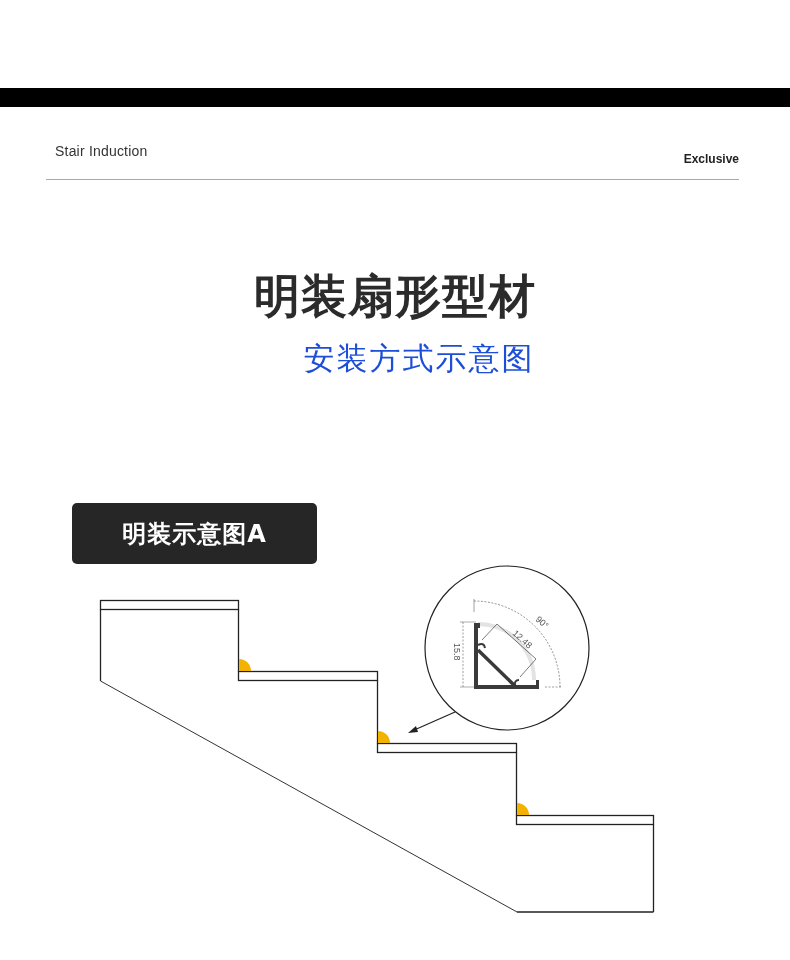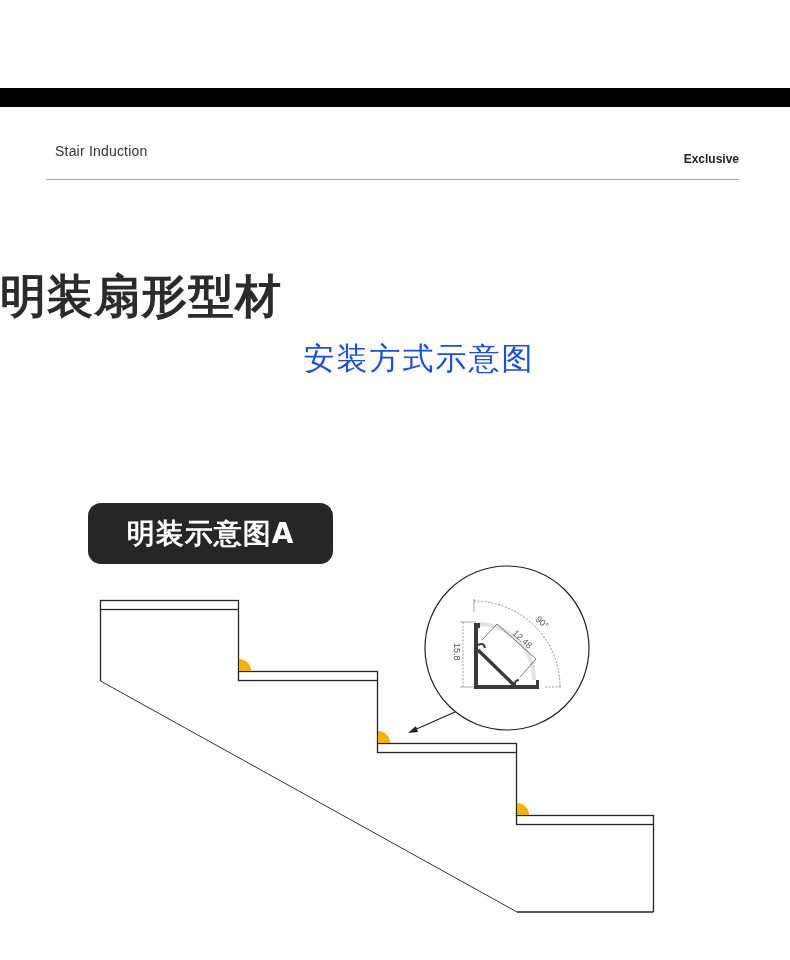--- a/index.html
+++ b/index.html
@@ -1,23 +1,23 @@
 <!DOCTYPE html>
 <html><head>
 <meta charset="utf-8">
 <style>
   html, body { margin: 0; padding: 0; }
   body { width: 790px; height: 960px; background: #ffffff; position: relative; overflow: hidden; font-family: "DejaVu Sans", sans-serif; }
   .top-bar { position: absolute; left: 0; top: 88px; width: 790px; height: 19px; background: #000000; }
   .header-left { position: absolute; left: 55px; top: 143px; font-size: 14px; color: #333333; letter-spacing: 0.2px; font-family: "Liberation Sans", sans-serif; }
   .header-right { position: absolute; right: 51px; top: 152px; font-size: 12px; color: #222222; font-weight: bold; font-family: "Liberation Sans", sans-serif; }
   .header-rule { position: absolute; left: 46px; top: 179px; width: 693px; height: 1px; background: #a8a8a8; }
-  .title { position: absolute; left: 0; width: 790px; top: 266px; text-align: left; font-size: 46px; font-weight: bold; color: #2b2b2b; letter-spacing: 1px; }
+  .title { position: absolute; left: 0; width: 790px; top: 266px; text-align: center; font-size: 46px; font-weight: bold; color: #2b2b2b; letter-spacing: 1px; }
   .subtitle { position: absolute; left: 0; width: 790px; top: 338px; text-align: center; font-size: 31px; color: #1d4ed8; letter-spacing: 2px; margin-left: 24px; }
-  .label-pill { position: absolute; left: 88px; top: 503px; width: 245px; height: 61px; background: #262626; border-radius: 13px; color: #ffffff; font-size: 28px; font-weight: bold; display: flex; align-items: center; justify-content: center; letter-spacing: 1px; }
+  .label-pill { position: absolute; left: 72px; top: 503px; width: 245px; height: 61px; background: #262626; border-radius: 5px; color: #ffffff; font-size: 24px; font-weight: bold; display: flex; align-items: center; justify-content: center; letter-spacing: 1px; }
   svg.diagram { position: absolute; left: 0; top: 0; width: 790px; height: 960px; }
   .detail-text { font-family: "Liberation Sans", sans-serif; font-size: 9px; fill: #555555; }
 </style>
 </head>
 <body>
 
 <div class="top-bar"></div>
 
 <div class="header-left">Stair Induction</div>
 <div class="header-right">Exclusive</div>

